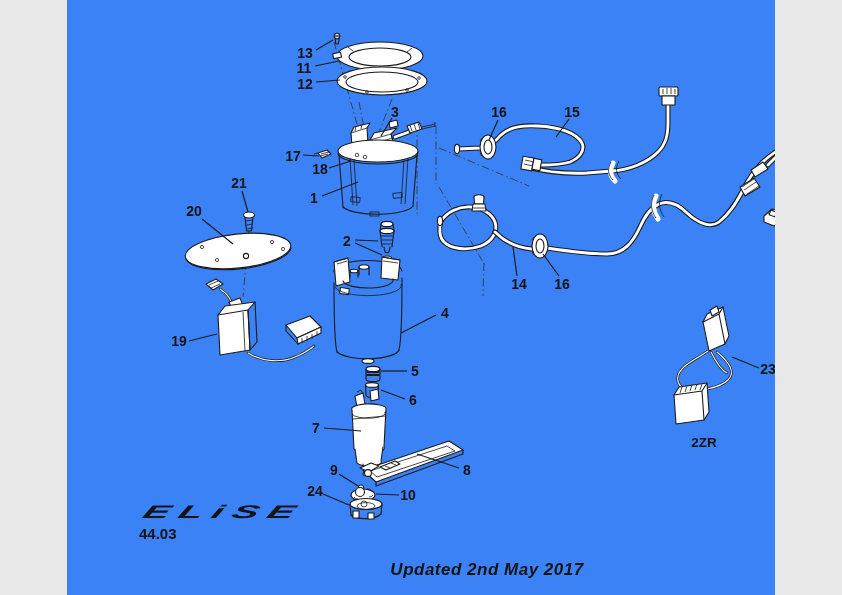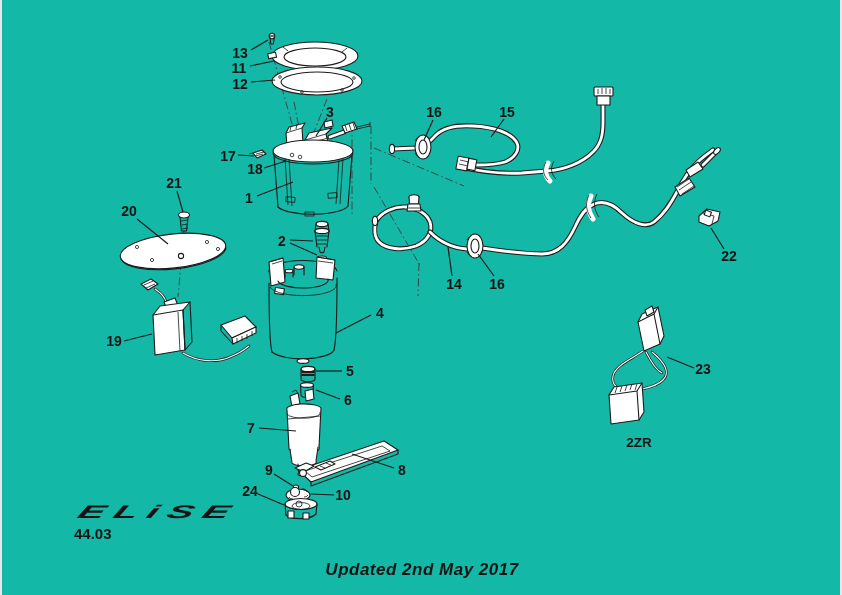--- a/index.html
+++ b/index.html
@@ -1,17 +1,17 @@
 <!DOCTYPE html>
 <html><head>
 <meta charset="utf-8">
 <style>
   html,body{margin:0;padding:0;background:#e8e8e8;}
   #stage{
-    position:relative;width:838px;height:595px;background:#14b8a6;
+    position:relative;width:708px;height:595px;background:#3b82f6;
     font-family:"Liberation Sans", sans-serif;overflow:hidden;margin:0 auto;
   }
   svg{position:absolute;left:0;top:0;}
   .ln{stroke:#1b1b1b;stroke-width:1.1;fill:none;stroke-linecap:round;stroke-linejoin:round;}
   .lnw{stroke:#1b1b1b;stroke-width:1.1;fill:#ffffff;stroke-linecap:round;stroke-linejoin:round;}
   .thin{stroke:#1b1b1b;stroke-width:0.8;fill:none;}
   .dash{stroke:#3a3a3a;stroke-width:0.9;fill:none;stroke-dasharray:8 3 1.5 3;}
   .leader{stroke:#1b1b1b;stroke-width:1.2;fill:none;}
   .tube-out{stroke:#1b1b1b;stroke-width:5;fill:none;stroke-linecap:round;stroke-linejoin:round;}
   .tube-in{stroke:#ffffff;stroke-width:2.8;fill:none;stroke-linecap:round;stroke-linejoin:round;}

